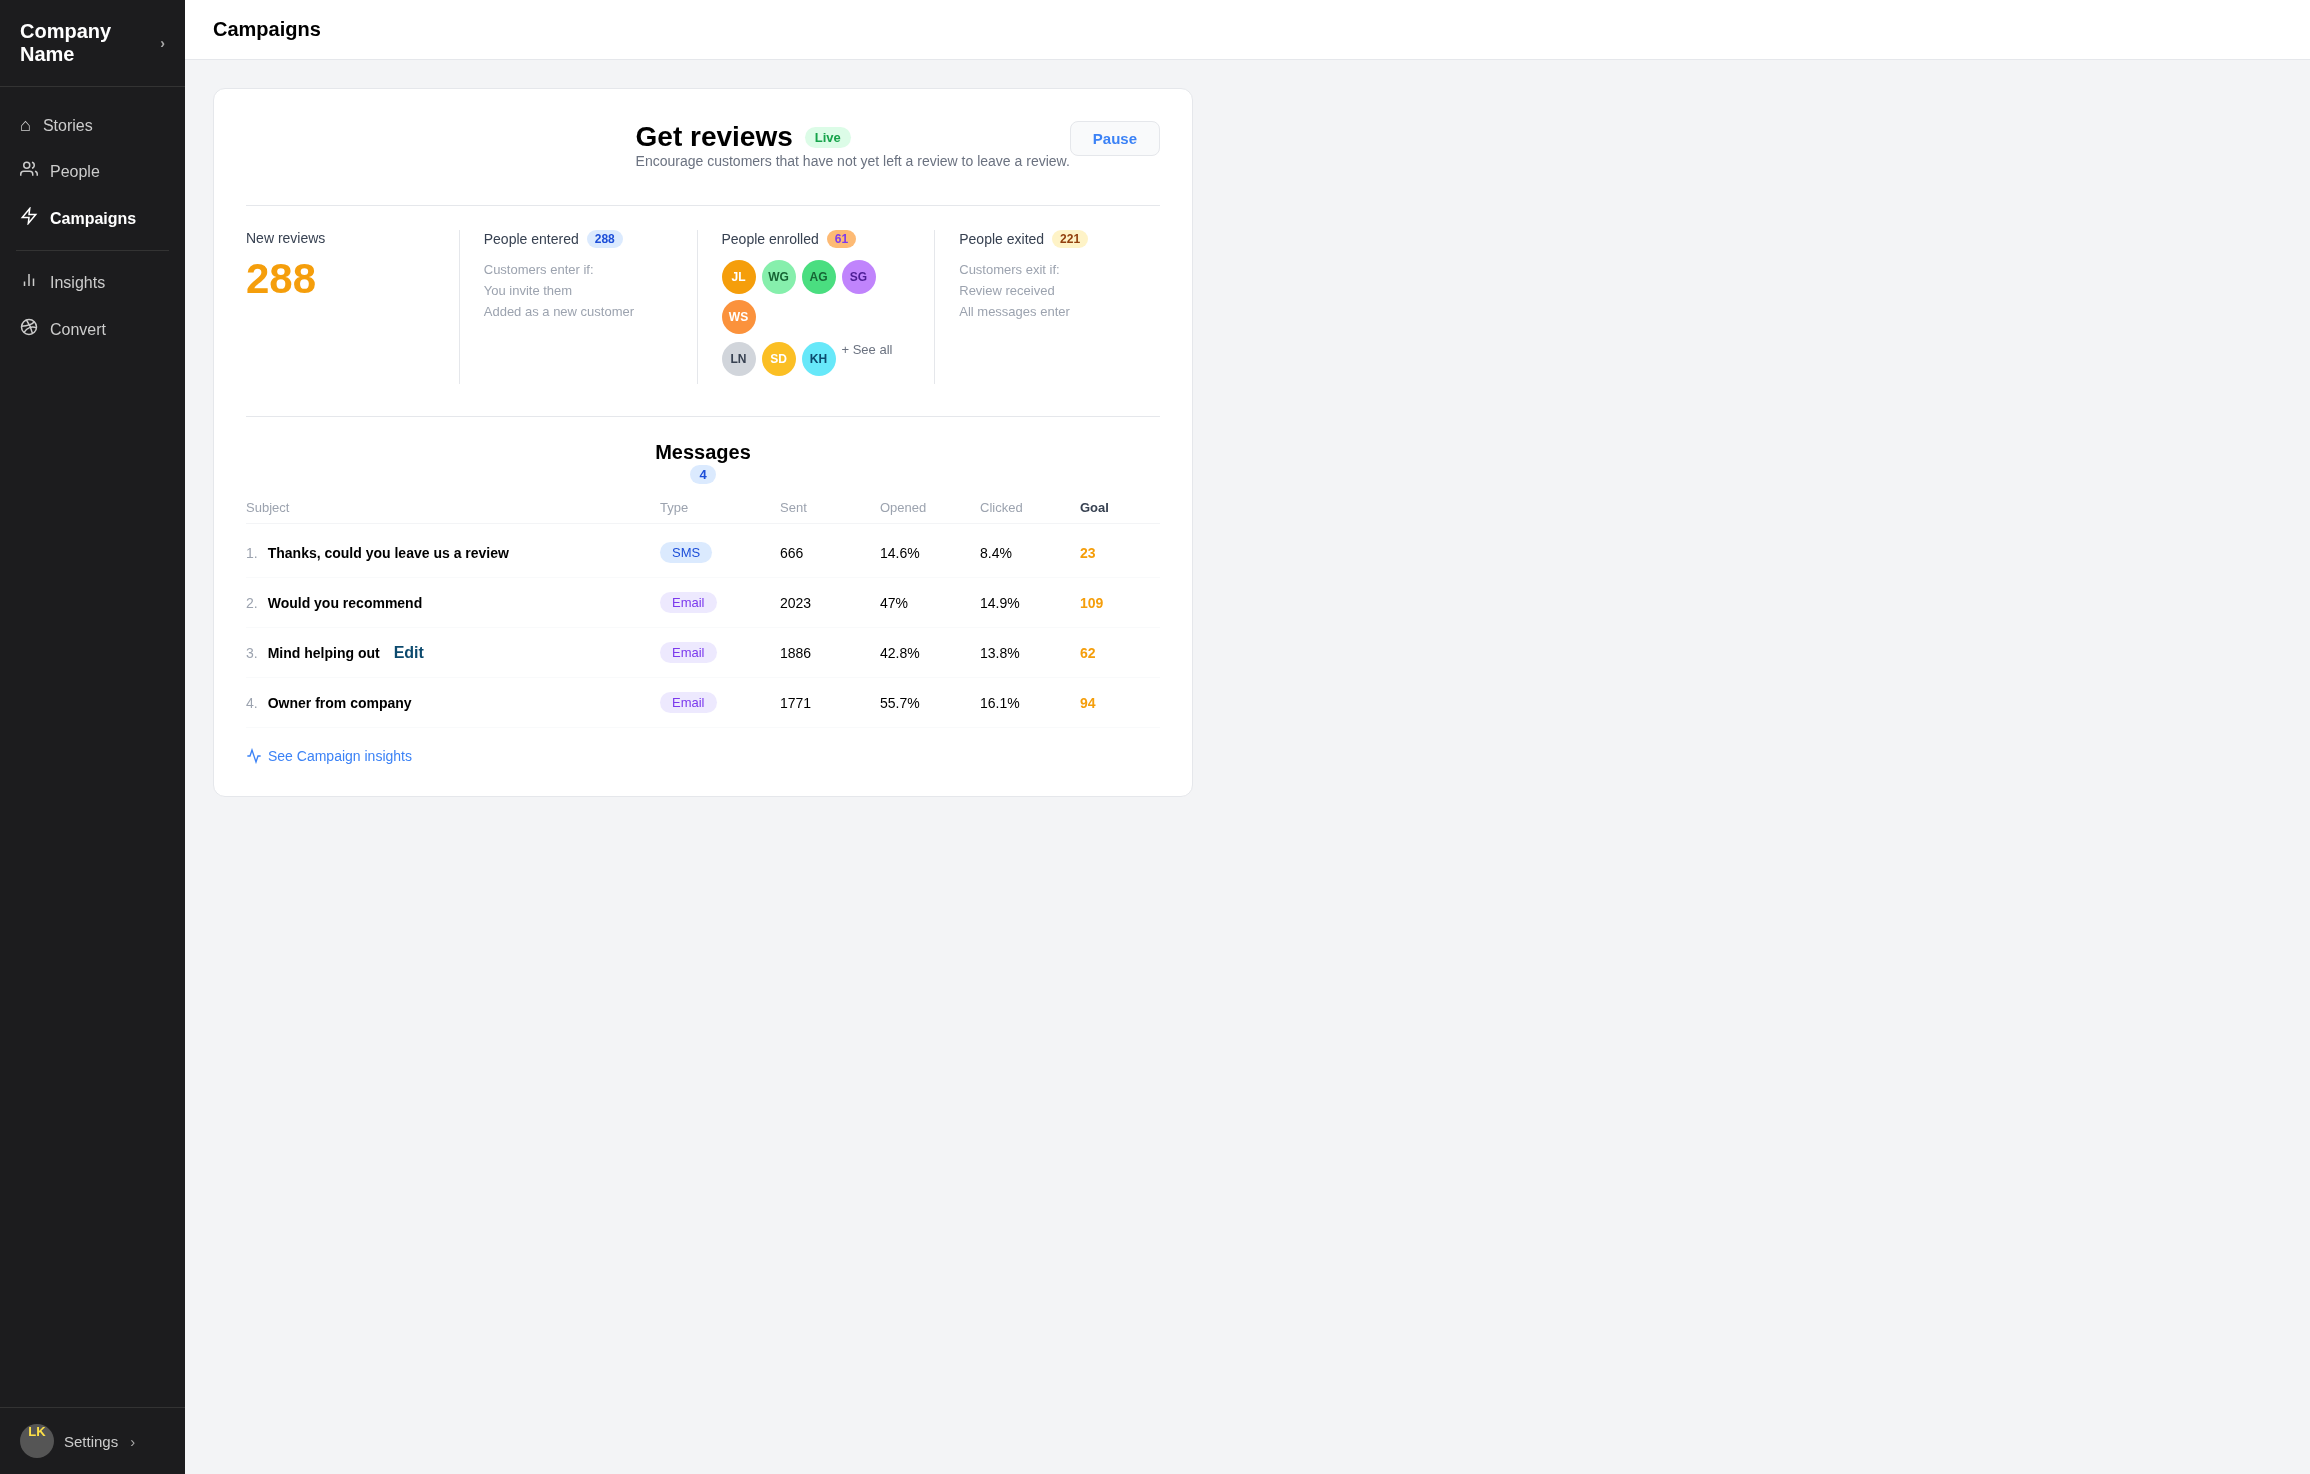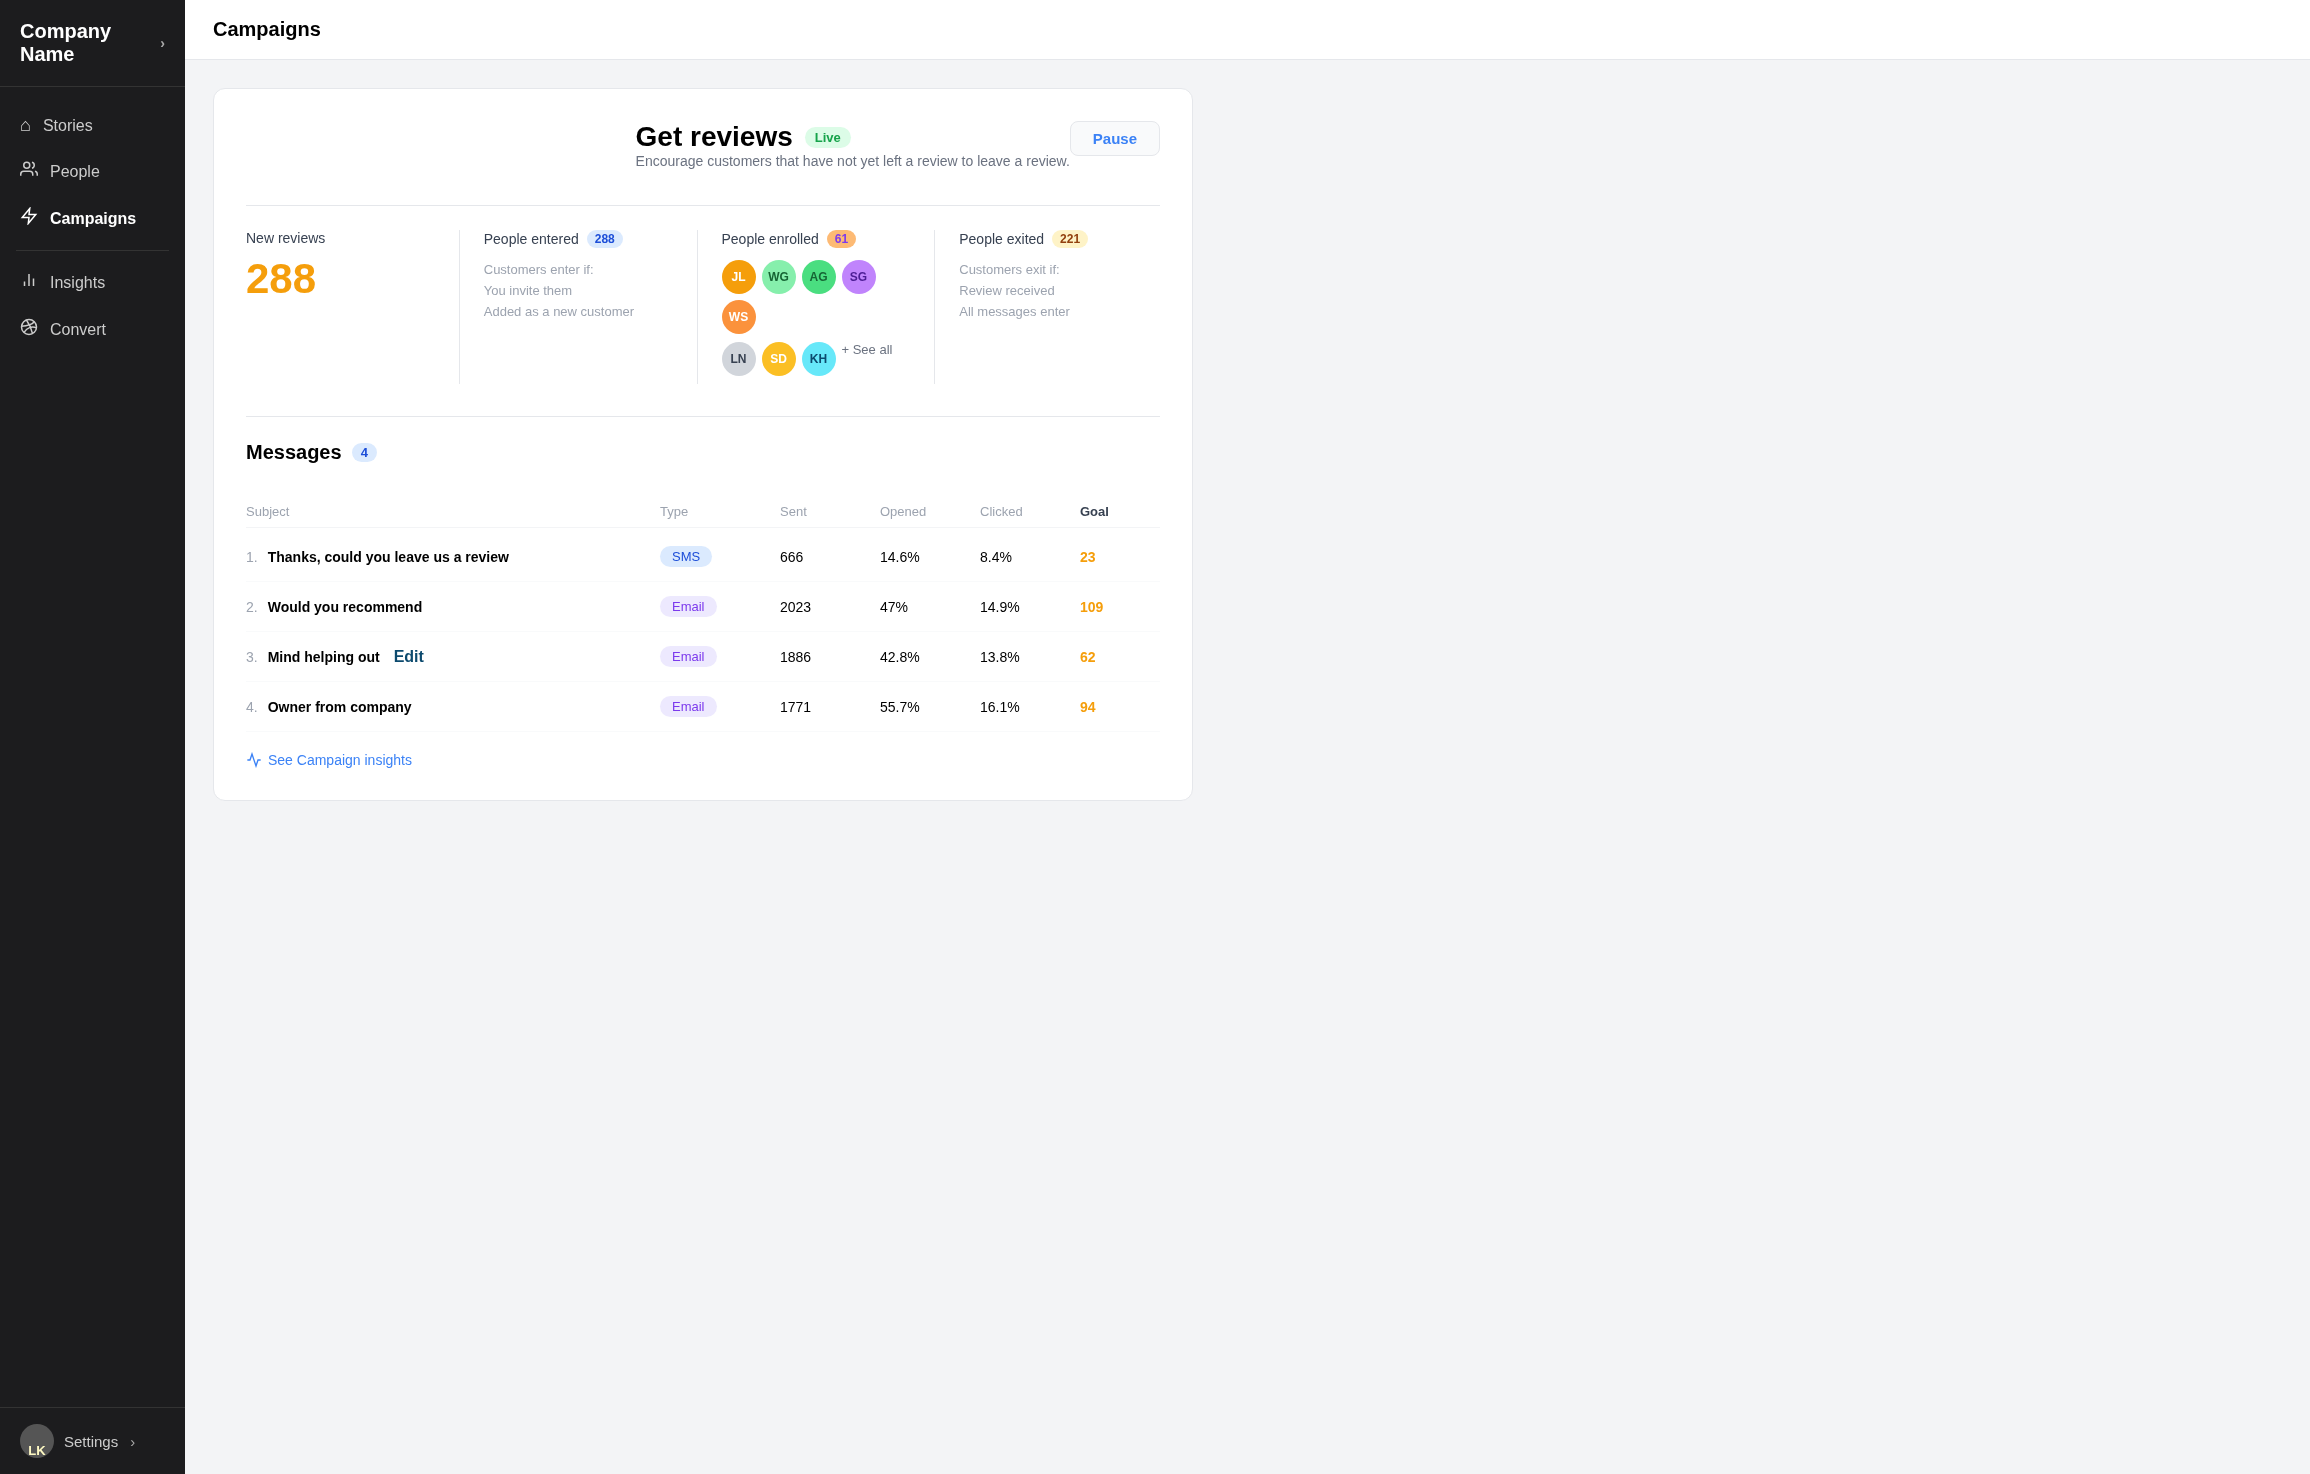--- a/index.html
+++ b/index.html
@@ -48,22 +48,22 @@
       align-items: center;
       gap: 10px;
       cursor: pointer;
       color: #ccc;
       font-size: 15px;
     }
     .avatar-circle {
       width: 34px; height: 34px;
       border-radius: 50%;
       background: #555;
-      display: flex; align-items: flex-end; justify-content: center;
-      font-size: 13px; font-weight: 700; color: #fef9c3;
+      display: flex; align-items: flex-start; justify-content: center;
+      font-size: 13px; font-weight: 700; color: #fde047;
       flex-shrink: 0;
     }
 
     
     .main {
       flex: 1;
       display: flex;
       flex-direction: column;
       overflow-y: auto;
     }
@@ -190,22 +190,23 @@
       font-size: 13px;
       color: #6b7280;
       cursor: pointer;
       text-decoration: none;
     }
 
     
     .messages-header {
       display: flex;
       align-items: center;
-      gap: 10px;
-      margin-bottom: 32px;
+      gap: 1px;
+      margin-bottom: 8px;
+      flex-direction: column;
     }
     .messages-title {
       font-size: 20px;
       font-weight: 700;
     }
     .messages-count {
       background: #dbeafe;
       color: #1d4ed8;
       font-size: 13px;
       font-weight: 700;

